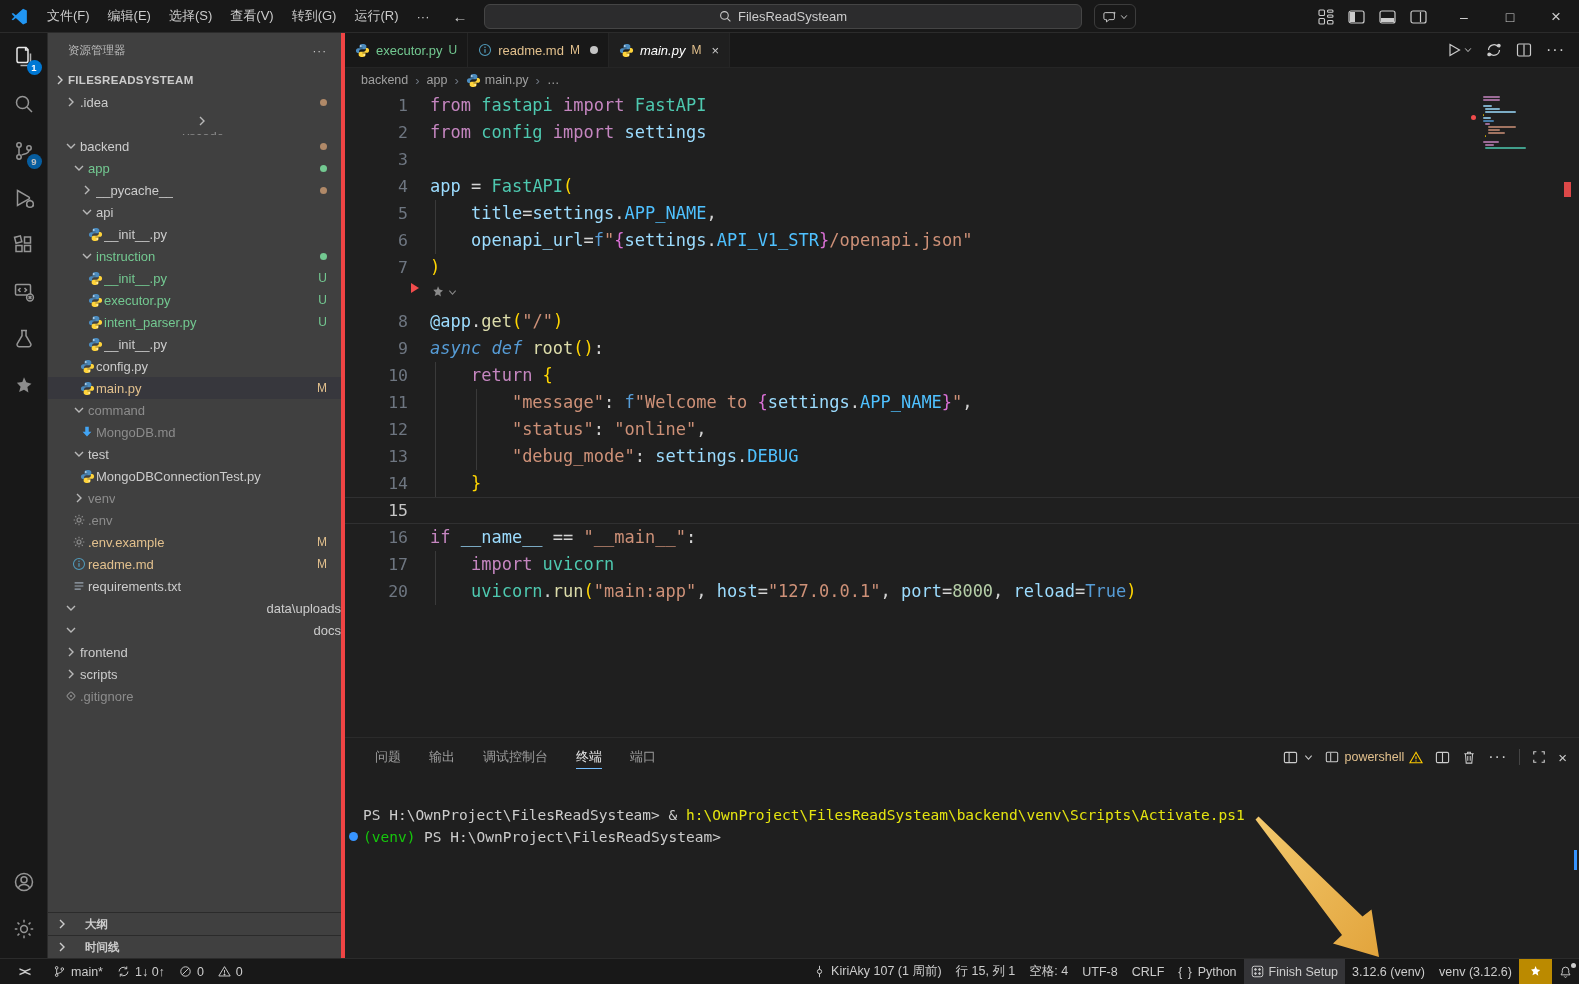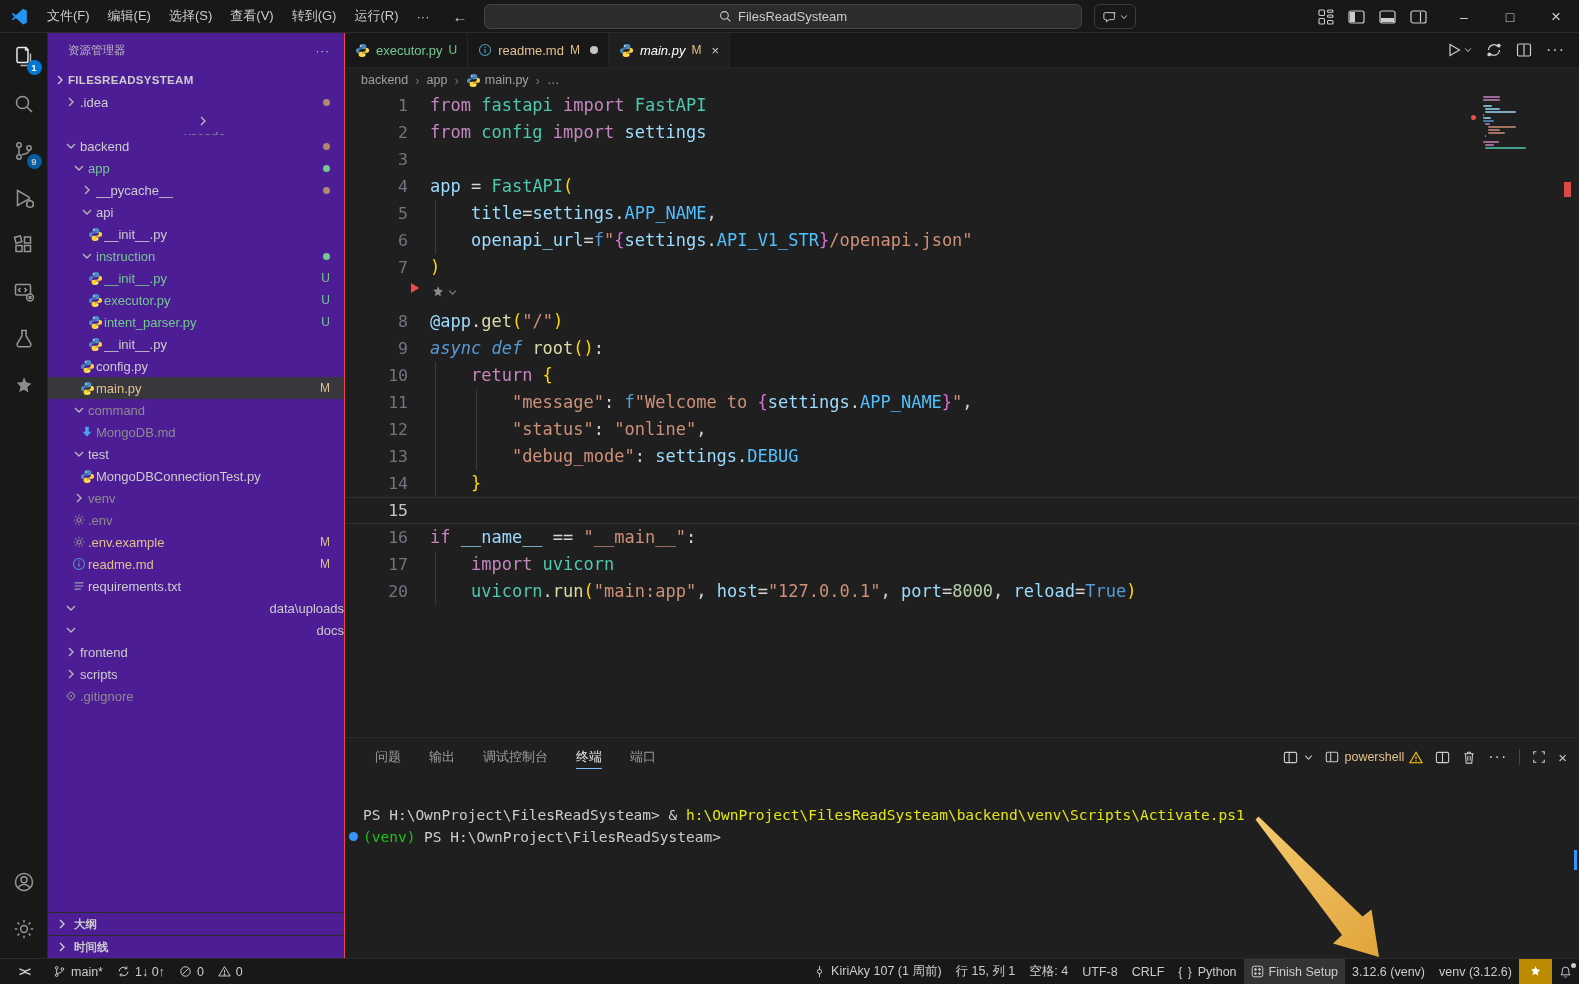--- a/index.html
+++ b/index.html
@@ -20,36 +20,36 @@
   .win-btn { width:46px; height:33px; display:flex; align-items:center; justify-content:center; font-size:14px; color:#cccccc; }
 
   
   .mainrow { position:absolute; top:33px; left:0; right:0; bottom:26px; display:flex; }
   .activitybar { width:48px; background:#181818; border-right:1px solid #2b2b2b; display:flex; flex-direction:column; align-items:center; flex:none; }
   .ab-icon { width:48px; height:47px; display:flex; align-items:center; justify-content:center; position:relative; opacity:.72; }
   .ab-icon.active { opacity:1; }
   .ab-badge { position:absolute; right:6px; bottom:5px; min-width:15px; height:15px; padding:0 3px; border-radius:9px; background:#0078d4; color:#fff; font-size:9.5px; display:flex; align-items:center; justify-content:center; font-weight:bold; }
   .ab-spacer { flex:1; }
 
-  .sidebar { width:297px; background:#4c1d95; border-right:1px solid #ef4444; position:relative; flex:none; font-size:13px; }
+  .sidebar { width:297px; background:#404040; border-right:4px solid #ef4444; position:relative; flex:none; font-size:13px; }
   .sb-header { height:35px; display:flex; align-items:center; padding:0 14px 0 20px; font-size:11.5px; color:#bbbbbb; }
   .sb-header .more { margin-left:auto; letter-spacing:1px; color:#cccccc; }
   .sb-root { height:23px; display:flex; align-items:center; font-weight:bold; font-size:11.5px; letter-spacing:.3px; color:#cccccc; padding-left:4px; }
   .tree { position:absolute; top:58px; left:0; right:0; bottom:46px; overflow:hidden; }
   .trow { height:22px; display:flex; align-items:center; color:#cccccc; position:relative; }
   .trow.selected { background:#37373d; }
   .trow .chev { width:18px; height:16px; display:flex; align-items:center; justify-content:center; flex:none; }
   .trow .chev.exp svg { transform:rotate(90deg); }
   .trow .ficon { width:18px; height:16px; display:flex; align-items:center; justify-content:center; flex:none; }
   .trow .lbl { white-space:nowrap; overflow:hidden; }
   .trow .badge { margin-left:auto; margin-right:14px; font-size:12px; }
   .c-green { color:#73c991; } .c-yellow { color:#e2c08d; } .c-gray { color:#8c8c8c; } .c-norm { color:#cccccc; }
   .dotbadge { width:7px; height:7px; border-radius:50%; display:inline-block; }
   .sb-bottom { position:absolute; bottom:0; left:0; right:0; }
-  .sb-sec { height:23px; border-top:1px solid #2b2b2b; display:flex; align-items:center; gap:4px; padding-left:6px; font-size:11.5px; font-weight:bold; color:#cccccc; }
+  .sb-sec { height:23px; border-top:1px solid #2b2b2b; display:flex; align-items:center; gap:15px; padding-left:6px; font-size:11.5px; font-weight:bold; color:#cccccc; }
 
   
   .editorcol { flex:1; position:relative; background:#1f1f1f; }
   .tabbar { height:35px; background:#181818; display:flex; border-bottom:1px solid #252525; }
   .tab { display:flex; align-items:center; gap:6px; padding:0 10px; font-size:13px; border-right:1px solid #252525; background:#181818; color:#9d9d9d; }
   .tab.active { background:#1f1f1f; color:#ffffff; }
   .tab .tlabel.italic { font-style:italic; }
   .tab .tbadge { font-size:12px; }
   .tab .tclose { margin-left:4px; font-size:13px; color:#cccccc; }
   .tab .tdot { width:8px; height:8px; border-radius:50%; background:#c4c4c4; margin-left:4px; }

